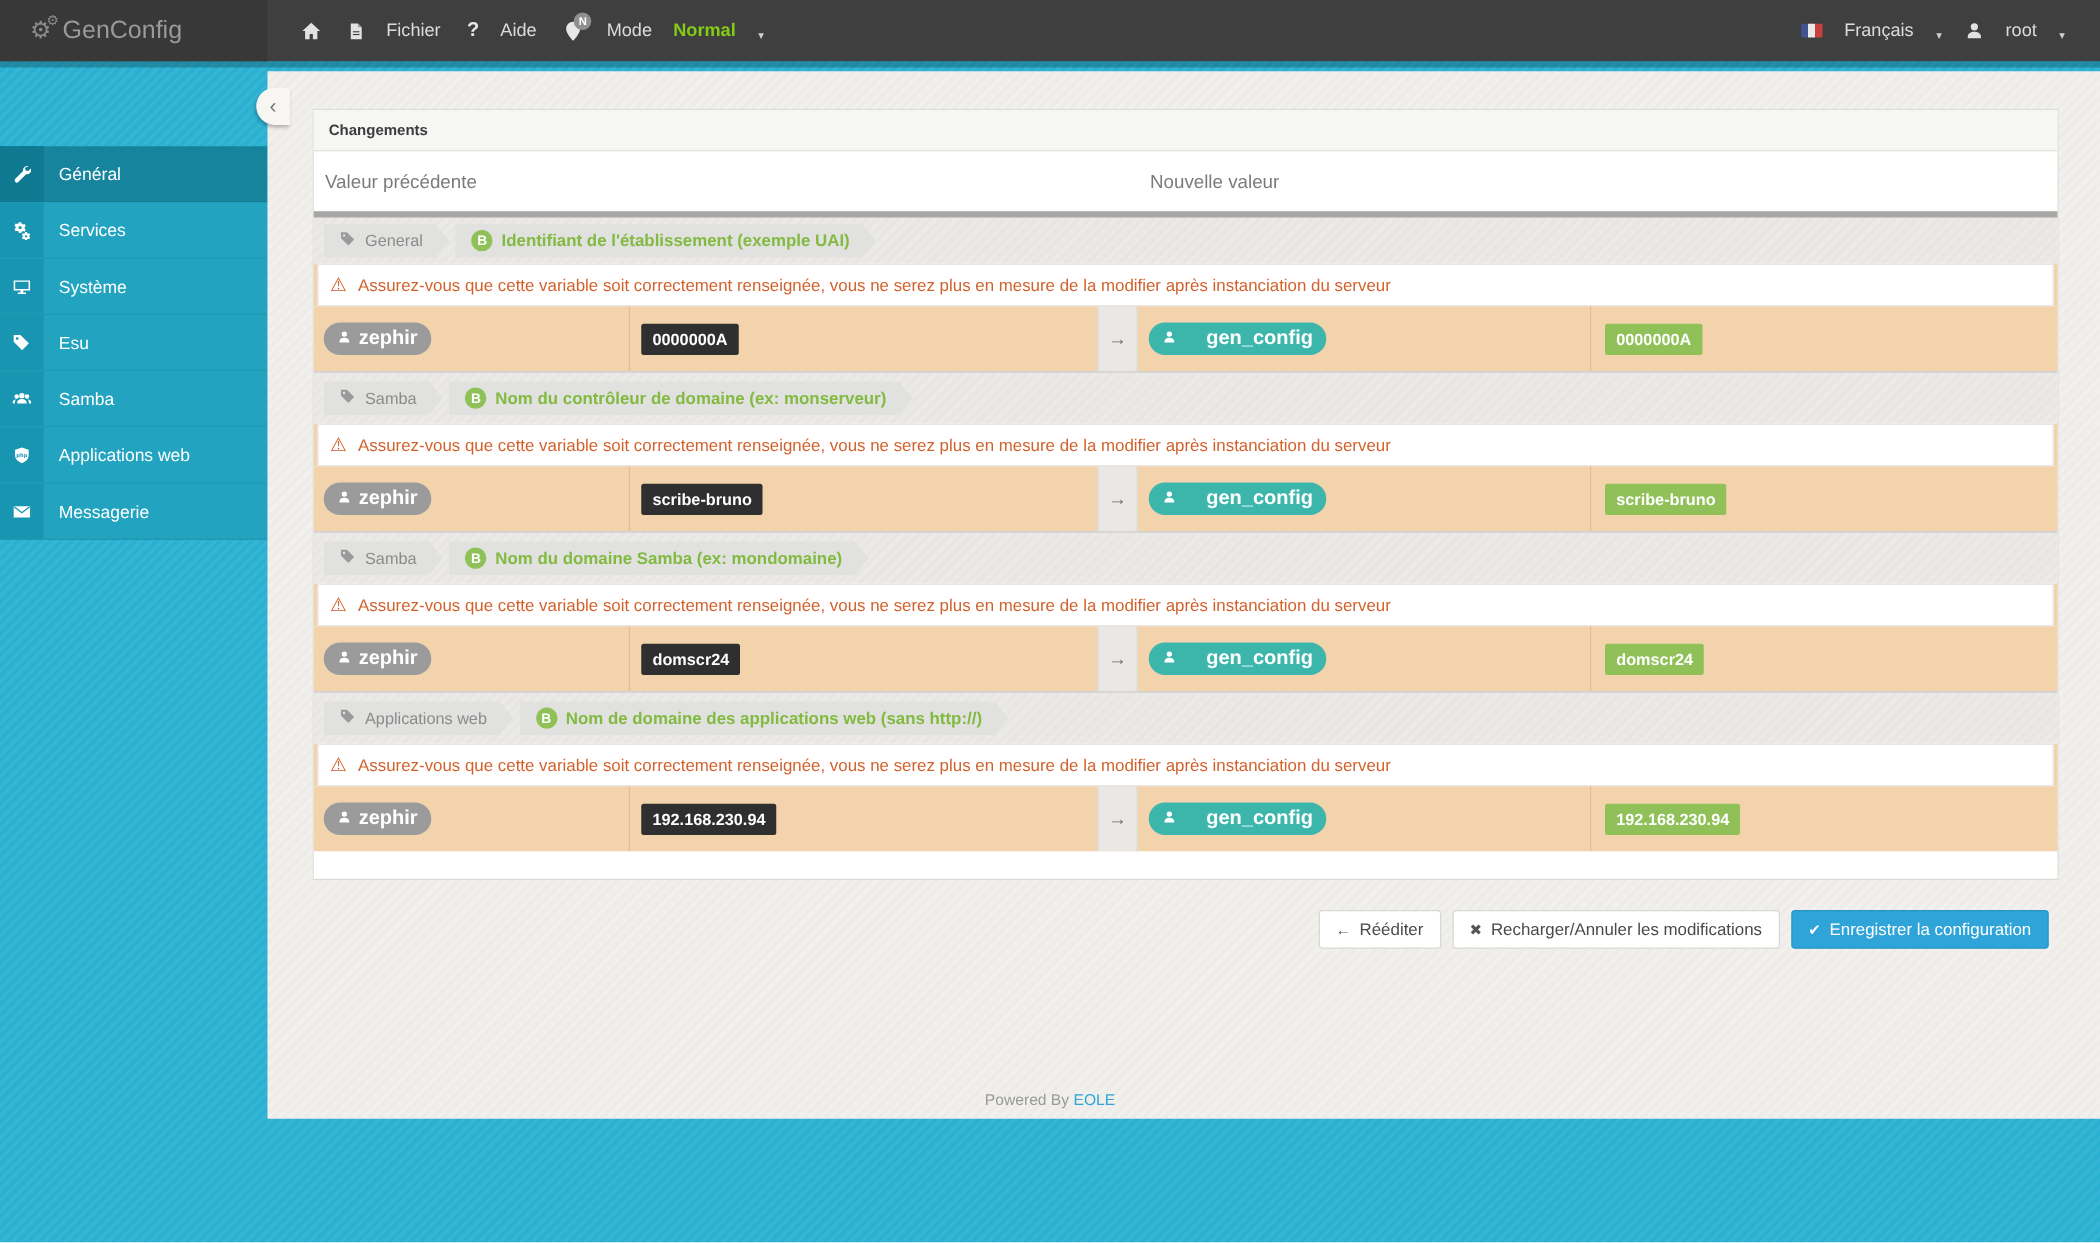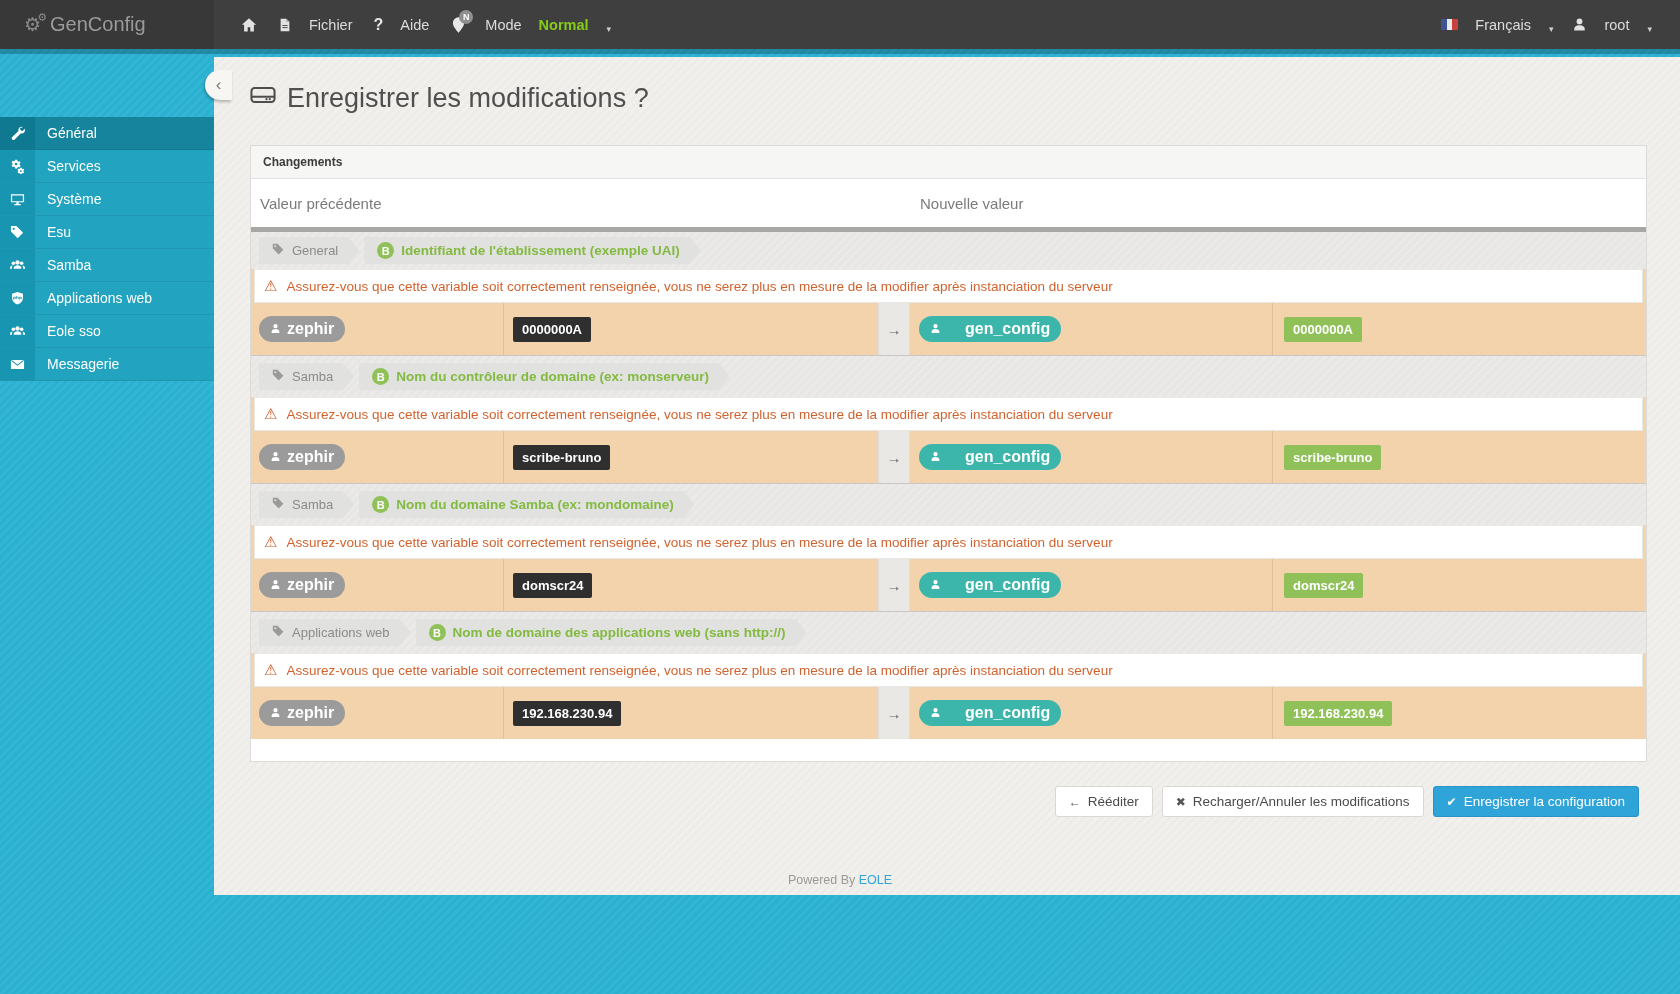--- a/index.html
+++ b/index.html
@@ -25,21 +25,21 @@
   .pin-wrap { position:relative; width:18px; height:18px; }
   .pin-badge { position:absolute; top:-6px; right:-5px; width:14px; height:14px; border-radius:50%;
     background:#8f8f8f; color:#fff; font-size:9px; font-weight:bold; display:flex; align-items:center; justify-content:center; }
   .mode-bold { font-weight:bold; color:#84cc16; }
   .flag { display:inline-block; width:17px; height:11px; border-radius:1px;
     background:linear-gradient(90deg,#41548f 0 33%,#e9e9e9 33% 66%,#c9413d 66% 100%); }
 
   
   .sidebar { position:absolute; top:54px; left:0; width:214px; height:940px; z-index:5; }
   .menu { margin-top:63px; }
-  .side-item { display:flex; align-items:stretch; height:33px; background:#22a3bf; cursor:pointer;
+  .side-item { display:flex; align-items:stretch; height:45px; background:#22a3bf; cursor:pointer;
     border-bottom:1px solid rgba(0,0,0,.07); }
   .side-icon { width:35px; background:#1895b1; color:#fff; display:flex; align-items:center; justify-content:center; }
   .side-icon svg { width:15px; height:15px; }
   .side-label { display:flex; align-items:center; padding-left:12px; color:#fff; font-size:14px; }
   .side-item.active { background:#15849c; }
   .side-item.active .side-icon { background:#0e7991; }
 
   
   .main { position:absolute; left:214px; top:57px; width:1466px; height:838px;
     background:var(--content,#f1f0ec);
@@ -224,64 +224,38 @@
   <div class="side-item">
     <span class="side-icon">
             <svg viewBox="0 0 16 16">
               <path fill="currentColor" d="M8 1l5.8 1.9v4.6c0 3.3-2.5 5.8-5.8 6.9-3.3-1.1-5.8-3.6-5.8-6.9V2.9z"></path>
               <text x="8" y="8.9" text-anchor="middle" font-size="4.4" font-weight="bold" fill="#1895b1" font-family="DejaVu Sans, sans-serif">php</text>
             </svg>
           </span>
     <span class="side-label">Applications web</span>
   </div>
 
-  <div class="side-item">
-    <span class="side-icon">
-            <svg viewBox="0 0 16 16" fill="currentColor">
-              <circle cx="3.6" cy="5.6" r="1.9"></circle>
-              <circle cx="12.4" cy="5.6" r="1.9"></circle>
-              <circle cx="8" cy="4.8" r="2.3"></circle>
-              <path d="M8 7.6c2.2 0 4 1.2 4 2.7v1.2H4v-1.2c0-1.5 1.8-2.7 4-2.7z"></path>
-              <path d="M2.9 8.1c-.5.7-.9 1.4-.9 2.2v1.2H0v-1c0-1.3 1.2-2.3 2.9-2.4z"></path>
-              <path d="M13.1 8.1c1.7.1 2.9 1.1 2.9 2.4v1h-2v-1.2c0-.8-.4-1.5-.9-2.2z"></path>
-            </svg>
-          </span>
-    <span class="side-label">Eole sso</span>
-  </div>
 
   <div class="side-item">
     <span class="side-icon">
             <svg viewBox="0 0 16 16">
               <path fill="currentColor" d="M1 3.2h14v9.6H1z"></path>
               <path d="M1.4 3.6L8 8.7l6.6-5.1" fill="none" stroke="#1895b1" stroke-width="1.1"></path>
             </svg>
           </span>
     <span class="side-label">Messagerie</span>
   </div>
 </div>
   </div>
 
   <div class="main">
     <div class="collapse-btn">
       <span>‹</span>
     </div>
 
-    <div class="heading">
-      <span>
-        <svg width="26" height="26" viewBox="0 0 18 18">
-            <g fill="none" stroke="currentColor" stroke-width="1.4">
-              <rect x="1" y="4.2" width="16" height="9.6" rx="2.2"></rect>
-              <path d="M1.2 10.2h15.6"></path>
-            </g>
-            <circle cx="13.7" cy="11.9" r=".8" fill="currentColor"></circle>
-            <circle cx="11.4" cy="11.9" r=".8" fill="currentColor"></circle>
-          </svg>
-      </span>
-      <span>Enregistrer les modifications ?</span>
-    </div>
 
     <div class="panel">
       <div class="panel-head">Changements</div>
       <div class="cols">
         <span class="c-prev">Valeur précédente</span>
         <span class="c-new">Nouvelle valeur</span>
       </div>
       <div>
   <div class="group">
     <div class="group-header">

